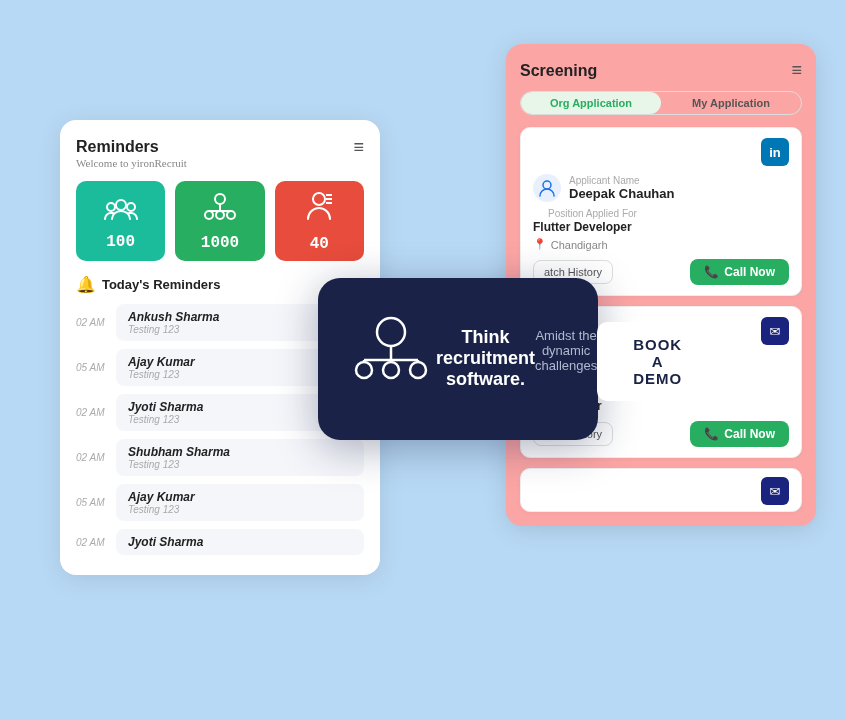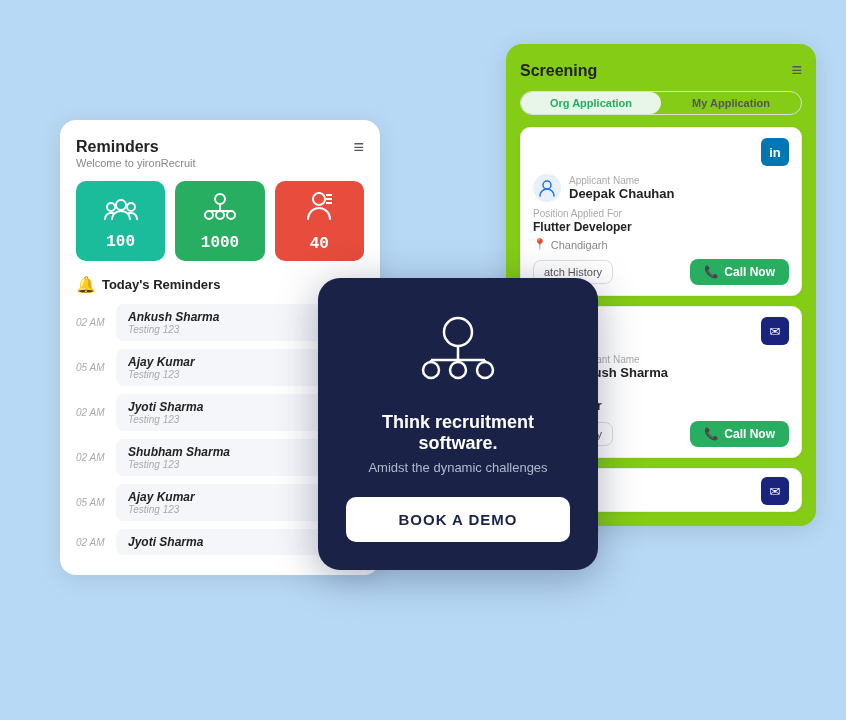--- a/index.html
+++ b/index.html
@@ -32,20 +32,21 @@
     }
     .dashboard-title {
       font-size: 16px;
       font-weight: 700;
       color: #222;
     }
     .dashboard-subtitle {
       font-size: 11px;
       color: #888;
       margin-top: 1px;
+      font-family: Liberation Serif, serif;
     }
     .hamburger-icon {
       font-size: 18px;
       color: #555;
       cursor: pointer;
       line-height: 1;
     }
     .stats-row {
       display: flex;
       gap: 10px;
@@ -109,21 +110,21 @@
       font-size: 10px;
       color: #aaa;
     }
 
     
     .screening-card {
       position: absolute;
       top: 44px;
       right: 30px;
       width: 310px;
-      background: #84cc16;
+      background: #fca5a5;
       border-radius: 16px;
       padding: 16px 14px 14px;
       box-shadow: 0 4px 24px rgba(0,0,0,0.12);
       z-index: 2;
     }
     .screening-header {
       display: flex;
       justify-content: space-between;
       align-items: center;
       margin-bottom: 10px;
@@ -191,21 +192,21 @@
       cursor: pointer;
     }
     .email-btn {
       background: #1a237e;
       border-radius: 6px;
       width: 28px; height: 28px;
       display: flex; align-items: center; justify-content: center;
       color: #fff; font-size: 13px;
       cursor: pointer;
     }
-    .position-label { font-size: 10px; color: #aaa; margin-bottom: 1px; }
+    .position-label { font-size: 10px; color: #aaa; margin-bottom: 1px; margin-left: 15px; }
     .position-value { font-size: 12px; font-weight: 600; color: #222; margin-bottom: 4px; }
     .location-row { display: flex; align-items: center; gap: 4px; color: #888; font-size: 11px; }
     .action-row {
       display: flex;
       align-items: center;
       margin-top: 8px;
     }
     .watch-btn {
       border: 1.5px solid #ddd;
       border-radius: 8px;
@@ -233,21 +234,20 @@
     
     .promo-card {
       position: absolute;
       top: 278px;
       left: 318px;
       width: 280px;
       background: #1a2347;
       border-radius: 22px;
       padding: 32px 28px 28px;
       display: flex;
-      flex-direction: column;
       align-items: center;
       z-index: 10;
       box-shadow: 0 8px 40px rgba(26,35,71,0.35);
     }
     .promo-icon { margin-bottom: 18px; }
     .promo-title {
       font-size: 18px;
       font-weight: 800;
       color: #fff;
       text-align: center;

